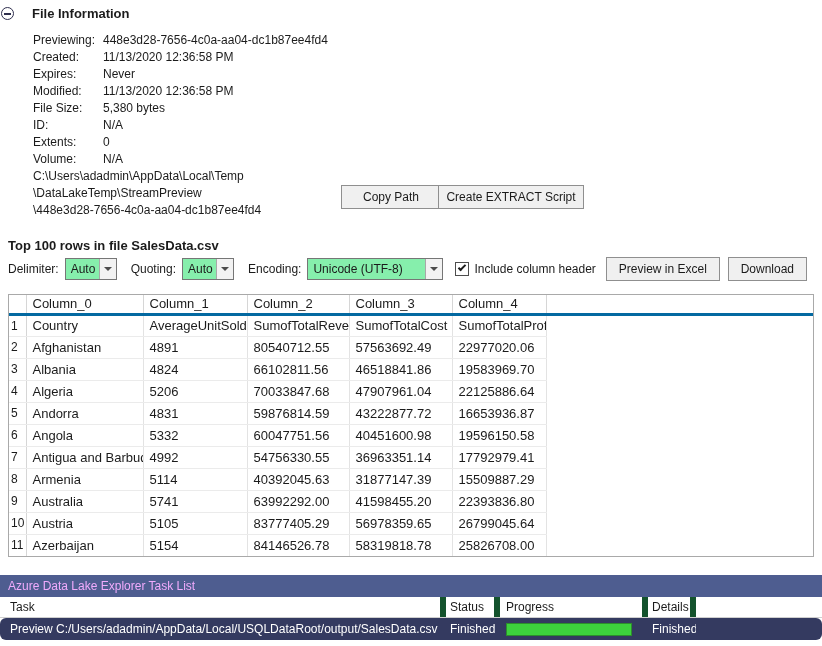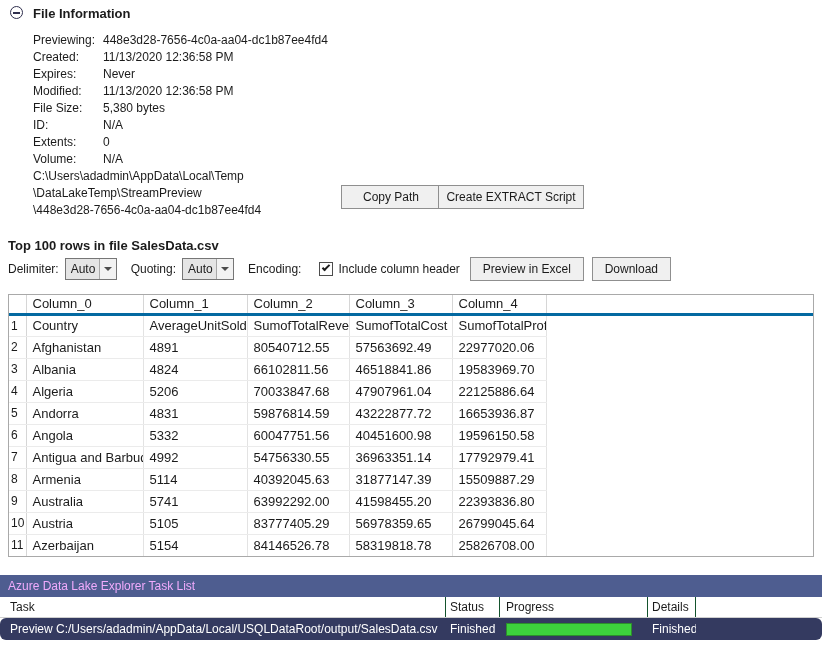--- a/index.html
+++ b/index.html
@@ -3,41 +3,41 @@
 <meta charset="utf-8">
 <style>
   * { margin:0; padding:0; box-sizing:border-box; }
   html,body { width:822px; height:646px; }
   body {
     position:relative; background:#ffffff; overflow:hidden;
     font-family:"Liberation Sans", sans-serif; font-size:12px; color:#1b1b1b;
   }
 
   
-  .fi-header { position:absolute; left:10px; top:6px; display:flex; align-items:flex-start; gap:10px; }
+  .fi-header { position:absolute; left:1px; top:6px; display:flex; align-items:center; gap:18px; }
   .collapse-icon { width:13px; height:13px; border:1.5px solid #2e2e4d; border-radius:50%; position:relative; flex:0 0 auto; cursor:pointer; }
   .collapse-icon::after { content:""; position:absolute; left:2px; right:2px; top:50%; margin-top:-1px; height:2px; background:#2e2e4d; }
   .section-title { font-weight:bold; font-size:13px; }
   .fi-fields { position:absolute; left:33px; top:32px; line-height:17px; }
   .fi-row { display:flex; }
   .fi-label { width:70px; flex:0 0 auto; }
   .fi-value { white-space:pre-line; }
 
   .wbtn {
     background:var(--button-bg,#f0f0f0); border:1px solid var(--border-gray,#8f8f8f);
     font-family:inherit; font-size:12px; color:#1b1b1b; height:24px; cursor:pointer;
   }
   .btn-copy { position:absolute; left:341px; top:185px; width:100px;text-align:center; }
   .btn-extract { position:absolute; left:438px; top:185px; width:146px; }
 
   
   .rows-title { position:absolute; left:8px; top:238px; }
   .controls { position:absolute; left:8px; top:256px; width:806px; height:26px; display:flex; align-items:center; }
   .ctl-label { margin-right:6px; white-space:nowrap; }
-  .combo { height:22px; border:1px solid #767676; background:#e5e5e5; display:flex; align-items:stretch; cursor:pointer; }
+  .combo { height:22px; border:1px solid #767676; background:#86efac; display:flex; align-items:stretch; cursor:pointer; }
   .combo-sm { width:52px; }
   .combo-lg { width:136px; }
   .combo-text { flex:1; display:flex; align-items:center; padding-left:5px; overflow:hidden; white-space:nowrap; }
   .combo-btn { width:17px; border-left:1px solid #a8a8a8; background:#f2f2f2; display:flex; align-items:center; justify-content:center; }
   .tri { width:0; height:0; border-left:4px solid transparent; border-right:4px solid transparent; border-top:4px solid #4b4b4b; }
   .spacer14 { width:14px; flex:0 0 auto; }
   .spacer12 { width:12px; flex:0 0 auto; }
   .checkbox { width:14px; height:14px; border:1px solid #4d4d4d; background:#fff; position:relative; margin-right:5px; flex:0 0 auto; cursor:pointer; }
   .check { position:absolute; left:2px; top:2px; width:8px; height:4px; border-left:2px solid #1d1d1d; border-bottom:2px solid #1d1d1d; transform:rotate(-45deg); }
   .chk-label { margin-right:10px; white-space:nowrap; cursor:default; }
@@ -50,21 +50,21 @@
   .grid th { height:19px; font-weight:normal; text-align:left; padding:0 2px 0 6px; border-right:1px solid #d6d6d6; border-bottom:3px solid #0369a1; overflow:hidden; white-space:nowrap; }
   .grid td { height:22px; padding:0 2px 0 6px; border-right:1px solid #e3e3e3; border-bottom:1px solid #ebebeb; overflow:hidden; white-space:nowrap; }
   .grid .rn { padding-left:2px; font-size:12px; border-right:1px solid #d6d6d6; }
   .grid th.filler { border-right:none; }
   .grid td.filler { border-right:none; border-bottom:none; }
 
   
   .task-panel { position:absolute; left:0; top:575px; width:822px; }
   .task-titlebar { height:22px; background:var(--titlebar-bg,#4e5d90); color:#f0abfc; display:flex; align-items:center; padding-left:8px; }
   .task-head { display:flex; height:21px; background:#fff; border-bottom:1px solid #cfcfcf; }
-  .th-cell { display:flex; align-items:center; padding-left:6px; border-right:1px solid #14532d; overflow:hidden; white-space:nowrap; }
+  .th-cell { display:flex; align-items:center; padding-left:6px; border-right:6px solid #14532d; overflow:hidden; white-space:nowrap; }
   .th-task { width:446px; padding-left:10px; }
   .th-status { width:54px; padding-left:4px; }
   .th-progress { width:148px; }
   .th-details { width:48px; padding-left:4px; }
   .th-fill { flex:1; border-right:none; }
   .task-row { display:flex; height:22px; background:var(--selected-row-bg,#343a60); color:#fff; align-items:center; cursor:default;border-radius:6px; }
   .td-task { width:446px; padding-left:10px; overflow:hidden; white-space:nowrap; }
   .td-status { width:54px; padding-left:4px; overflow:hidden; white-space:nowrap; }
   .td-progress { width:148px; padding-left:6px; display:flex; align-items:center; }
   .progress-track { width:126px; height:13px; border:1px solid #2c8f2c; background:#e8f5e8; }
@@ -135,20 +135,26 @@
   <span class="spacer14"></span>
   <span class="ctl-label">Quoting:</span>
   <div class="combo combo-sm">
     <span class="combo-text">Auto</span>
     <span class="combo-btn">
         <span class="tri"></span>
       </span>
   </div>
   <span class="spacer14"></span>
   <span class="ctl-label">Encoding:</span>
+  <div class="combo combo-lg">
+    <span class="combo-text">Unicode (UTF-8)</span>
+    <span class="combo-btn">
+        <span class="tri"></span>
+      </span>
+  </div>
   <span class="spacer12"></span>
   <span class="checkbox">
       <span class="check"></span>
     </span>
   <span class="chk-label">Include column header</span>
   <button class="wbtn btn-excel">Preview in Excel</button>
   <button class="wbtn btn-download">Download</button>
 </div>
 
 <div class="grid-wrap">

